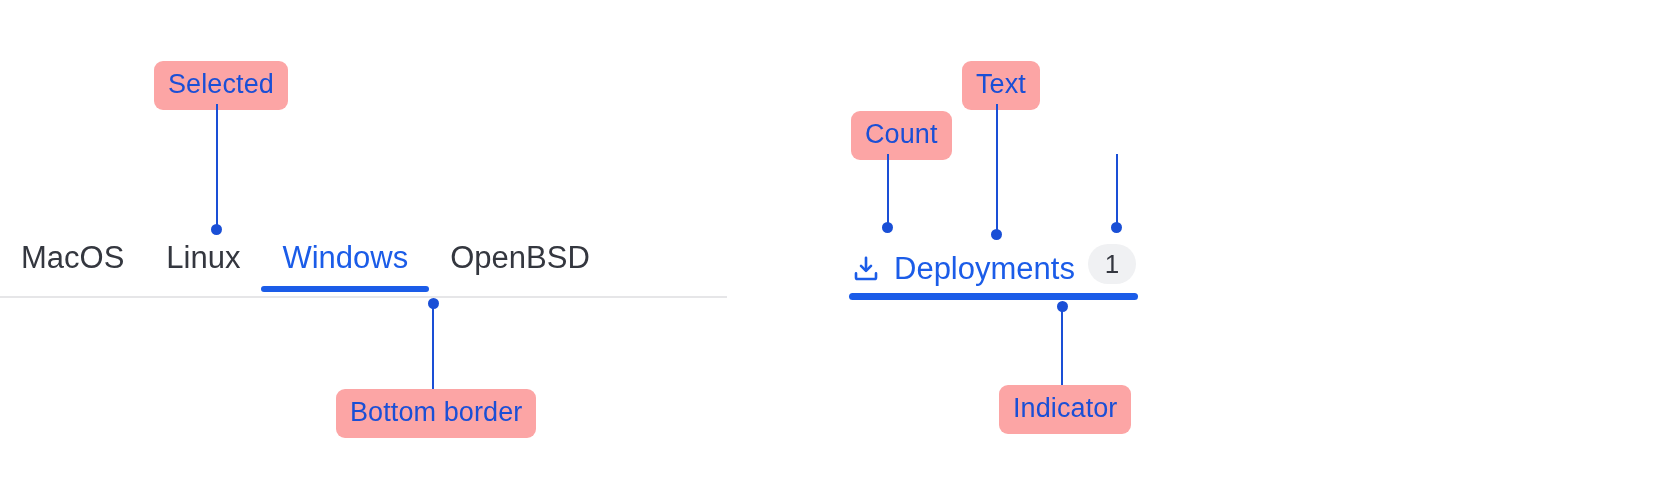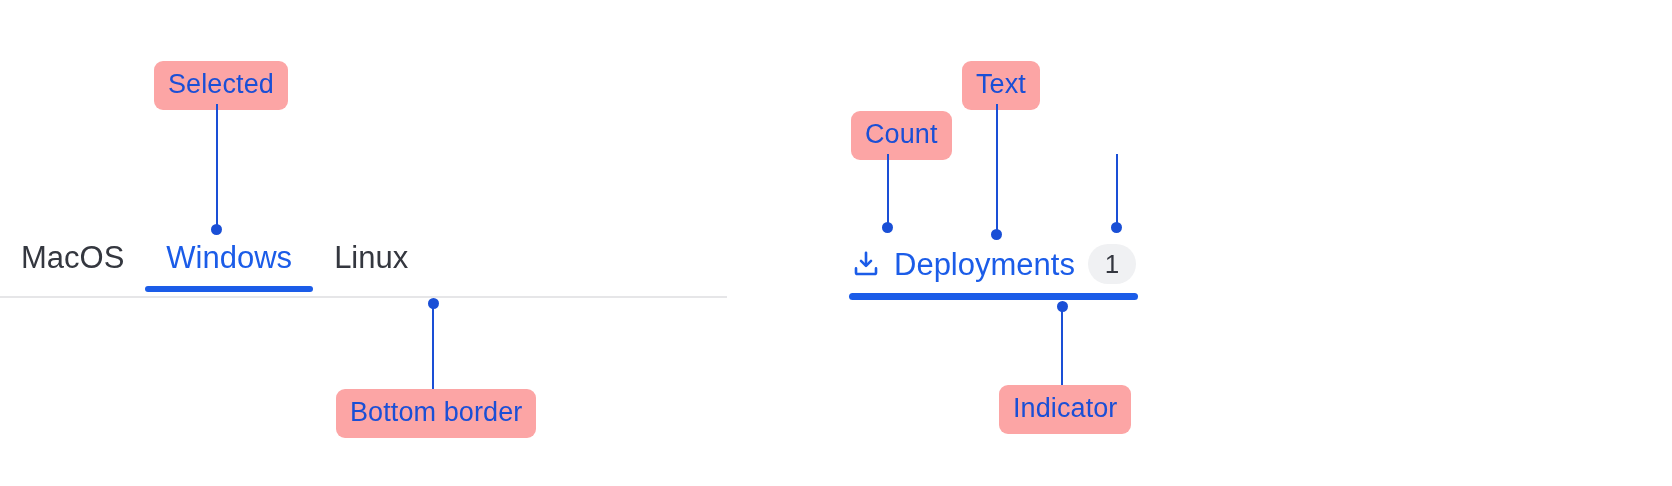--- a/index.html
+++ b/index.html
@@ -90,21 +90,21 @@
   
   #tabs-rich {
     position: absolute;
     left: 849px;
     top: 244px;
     height: 58px;
   }
   #tabs-rich .rich-tab {
     position: relative;
     display: flex;
-    align-items: center;
+    align-items: flex-end;
     gap: 13px;
     padding: 0 2px 16px 2px;
     cursor: pointer;
     background: none;
     border: none;
     font-family: inherit;
   }
   #tabs-rich .rich-tab::after {
     content: "";
     position: absolute;
@@ -146,22 +146,23 @@
 
 <div id="stage">
 
   <div class="callout" style="left:154px; top:61px;">Selected</div>
   <div class="leader" style="left:216px; top:104px; height:127px;"></div>
   <div class="leader-dot" style="left:211px; top:224px;"></div>
 
   <div id="tabs-simple">
     <div class="tablist" role="tablist">
       <button class="tab">MacOS</button>
+      <button class="tab">Linux</button>
       <button class="tab selected">Windows</button>
-      <button class="tab">Linux</button>
+      <button class="tab">OpenBSD</button>
     </div>
   </div>
 
   <div class="leader-dot" style="left:428px; top:298px;"></div>
   <div class="leader" style="left:432px; top:303px; height:86px;"></div>
   <div class="callout" style="left:336px; top:389px;text-align:center;">Bottom border</div>
 
   <div class="callout" style="left:962px; top:61px;">Text</div>
   <div class="leader" style="left:996px; top:104px; height:131px;"></div>
   <div class="leader-dot" style="left:991px; top:229px;"></div>

